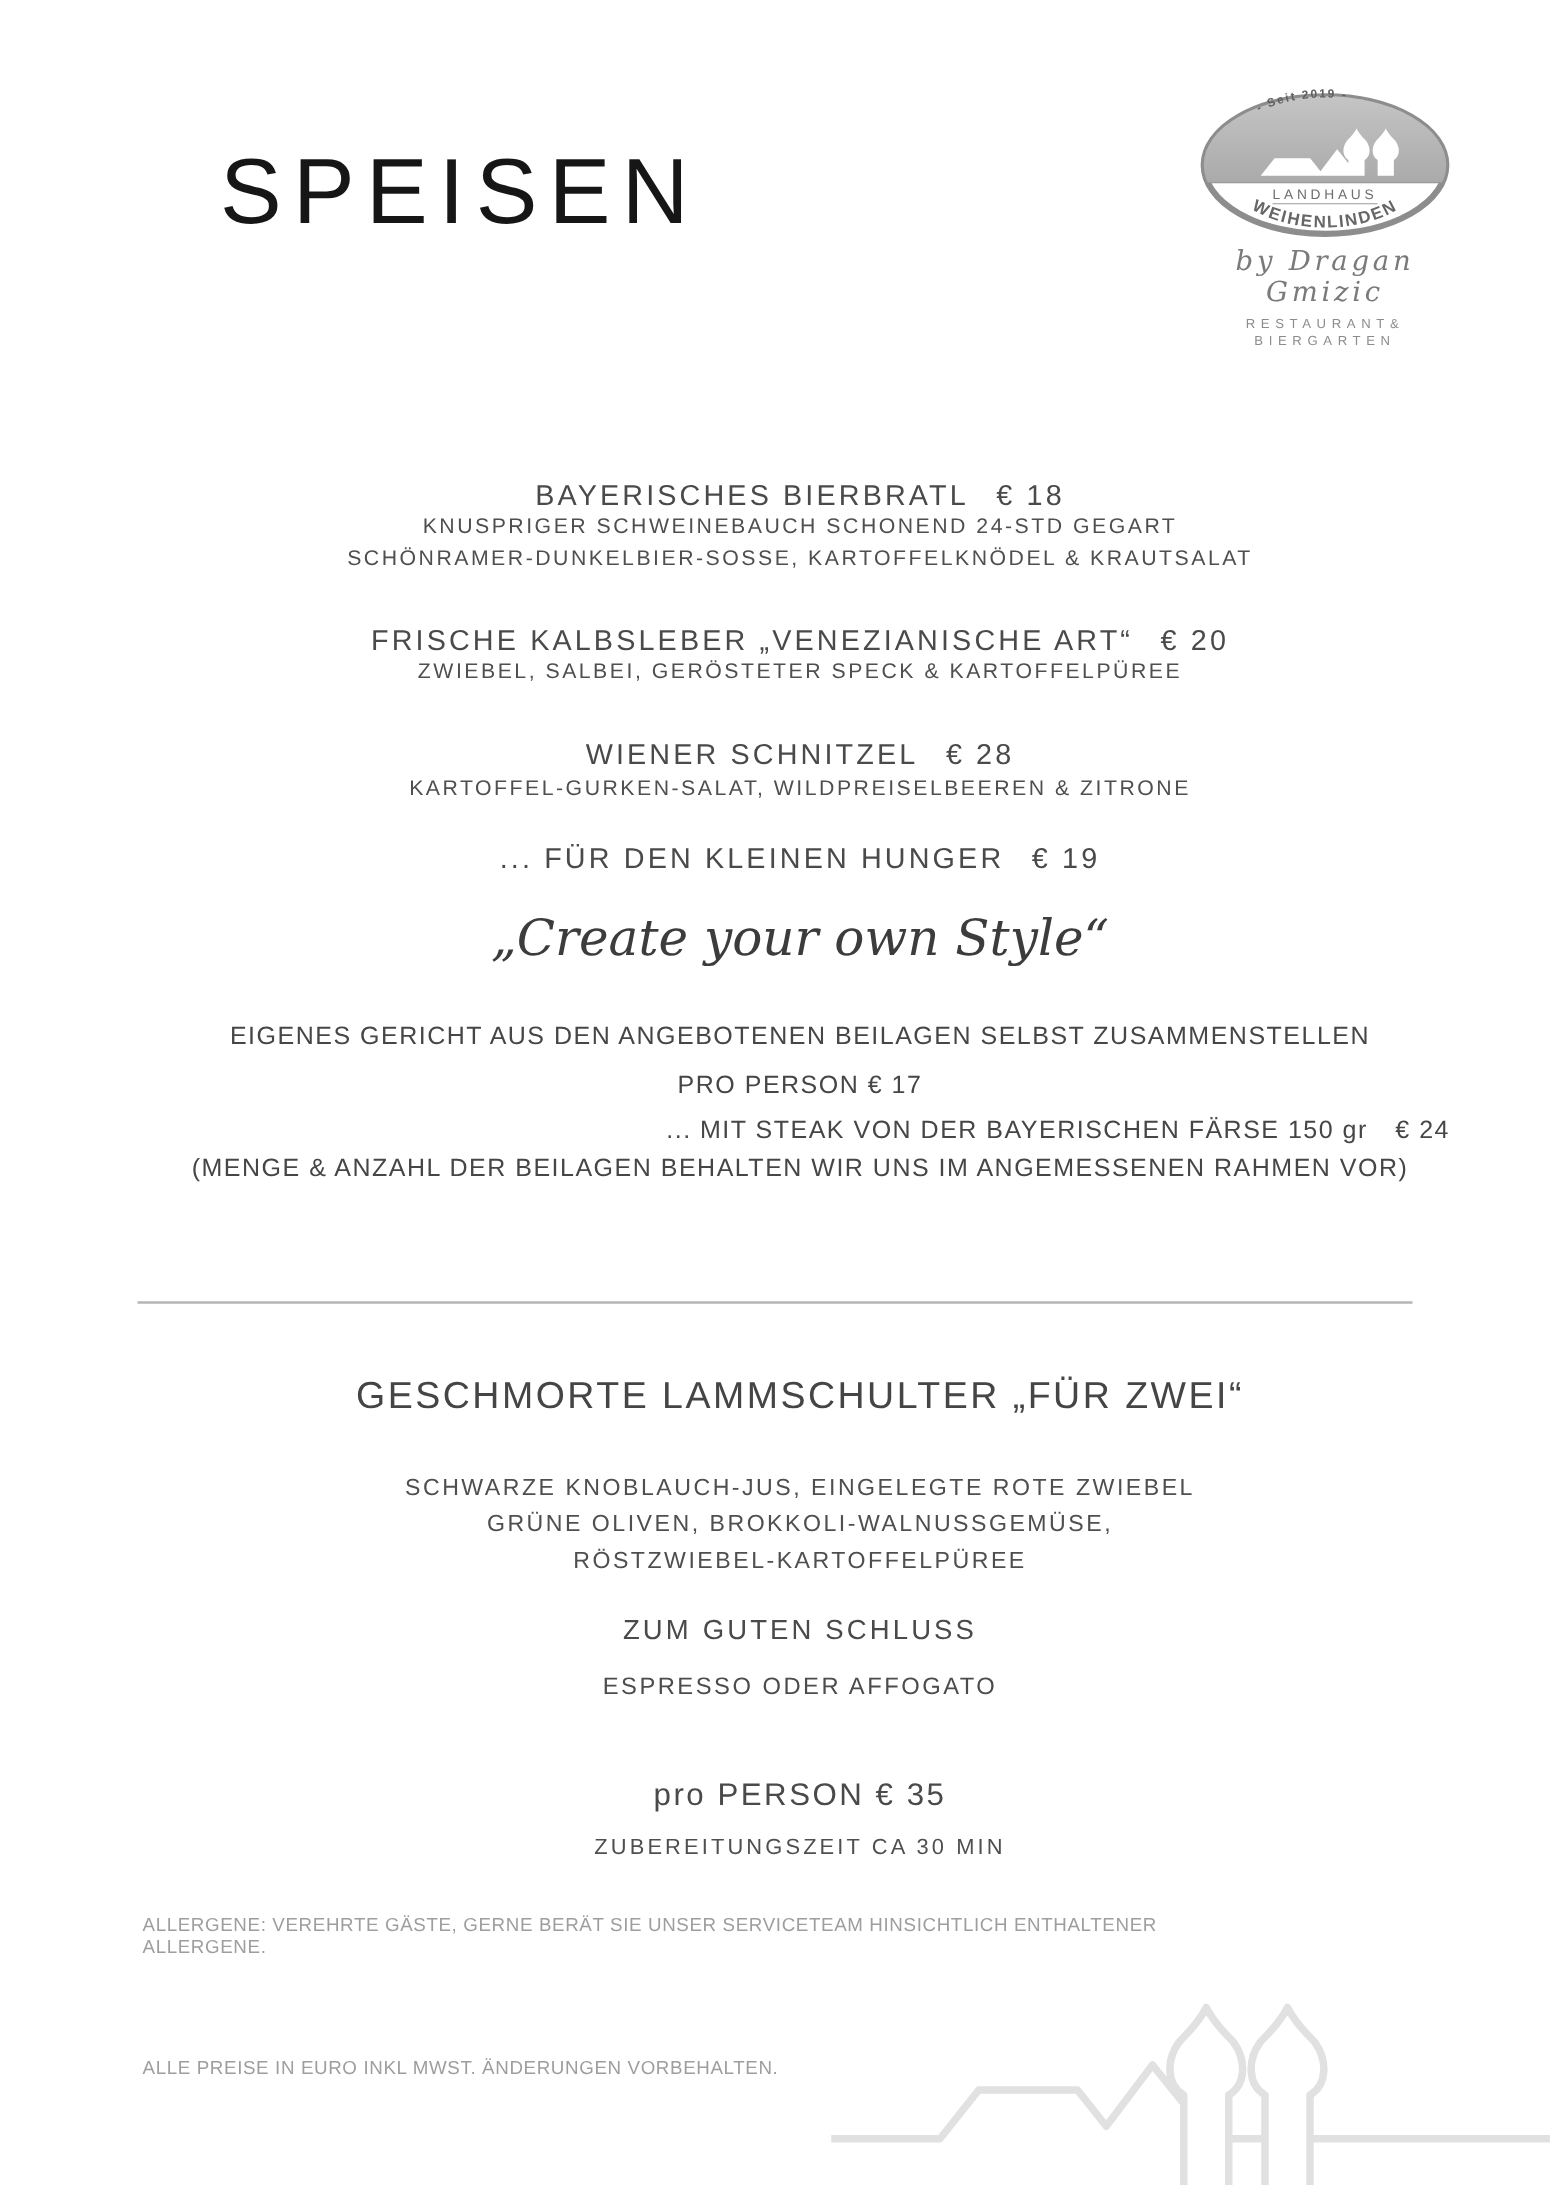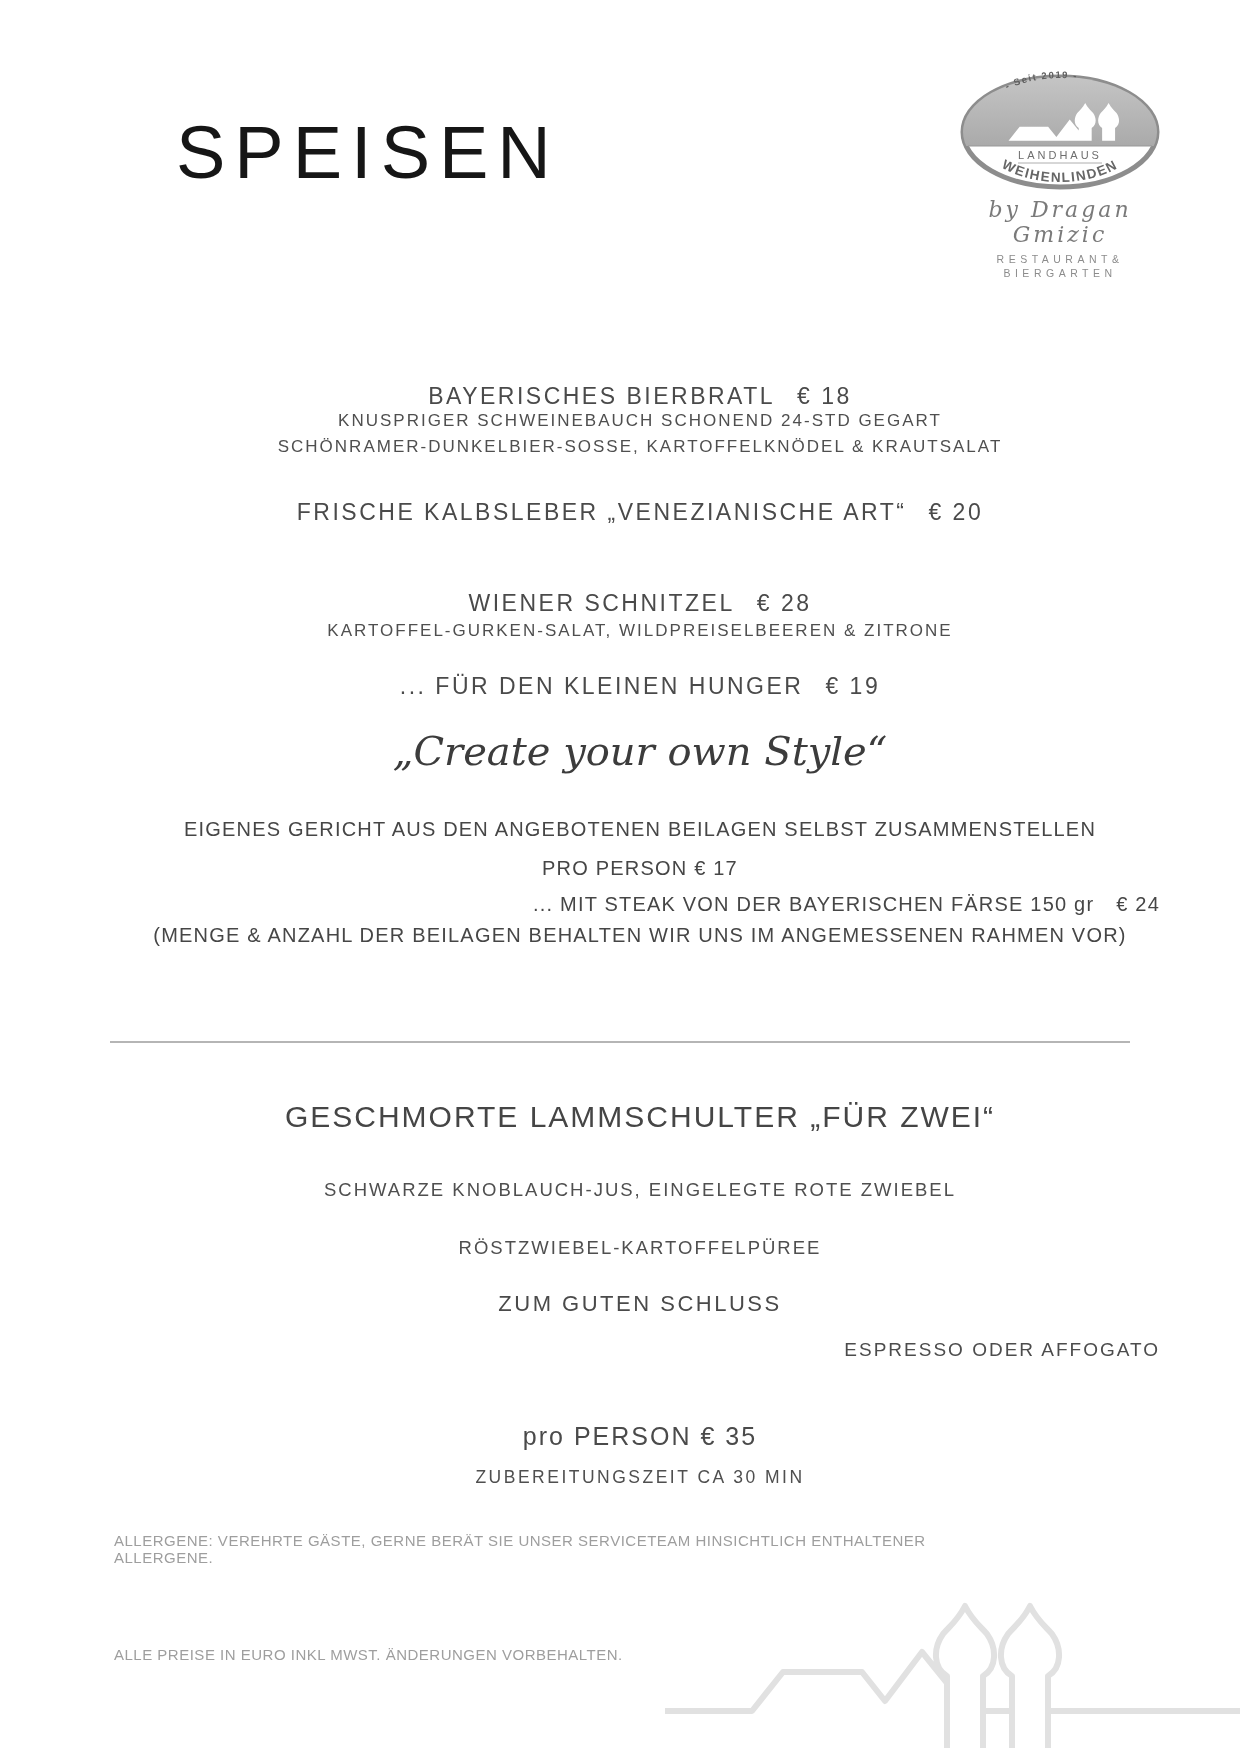--- a/index.html
+++ b/index.html
@@ -12,21 +12,21 @@
   .section-script{font-size:42px;}
   .script2{font-size:40px;}
   .item-name{font-size:23px;letter-spacing:2.5px;color:#4a4a4a;}
   .price{margin-left:22px;}
   .item-desc{font-size:17px;letter-spacing:2px;color:#4f4f4f;}
   .cond{font-size:20px;letter-spacing:1.2px;color:#464646;}
   .divider{height:2px;background:#b5b5b5;}
   .special-title{font-size:30px;letter-spacing:2px;color:#454545;}
   .special-desc{font-size:18.5px;letter-spacing:2px;color:#4f4f4f;}
   .sub-heading{font-size:22px;letter-spacing:2.5px;color:#4a4a4a;}
-  .sub-desc{font-size:19px;letter-spacing:2px;color:#4c4c4c;text-align:right;}
+  .sub-desc{font-size:19px;letter-spacing:2px;color:#4c4c4c;}
   .price-line{font-size:25px;letter-spacing:2px;color:#4a4a4a;}
   .time-line{font-size:17.5px;letter-spacing:2.5px;color:#4f4f4f;}
   .footer-line{font-size:15px;letter-spacing:0.5px;color:#9e9e9e;}
   .logo-block{left:948px;top:70px;width:224px;text-align:center;}
   .logo-byline{font-family:"DejaVu Serif",serif;font-style:italic;font-size:22px;
                letter-spacing:3px;color:#7a7a7a;margin-top:3px;}
   .logo-rest{font-size:10.5px;letter-spacing:4.5px;color:#8c8c8c;margin-top:6px;}
   .logo-rest2{font-size:10.5px;letter-spacing:4.5px;color:#8c8c8c;margin-top:2px;}
 </style>
 </head>
@@ -86,20 +86,21 @@
 
   <div class="abs center-col item-name" style="top:383px;">
     <span>BAYERISCHES BIERBRATL</span><span class="price">€ 18</span>
   </div>
   <div class="abs center-col item-desc" style="top:411px;">KNUSPRIGER SCHWEINEBAUCH SCHONEND 24-STD GEGART</div>
   <div class="abs center-col item-desc" style="top:437px;">SCHÖNRAMER-DUNKELBIER-SOSSE, KARTOFFELKNÖDEL &amp; KRAUTSALAT</div>
 
   <div class="abs center-col item-name" style="top:499px;">
     <span>FRISCHE KALBSLEBER „VENEZIANISCHE ART“</span><span class="price">€ 20</span>
   </div>
+  <div class="abs center-col item-desc" style="top:527px;">ZWIEBEL, SALBEI, GERÖSTETER SPECK &amp; KARTOFFELPÜREE</div>
 
   <div class="abs center-col item-name" style="top:590px;">
     <span>WIENER SCHNITZEL</span><span class="price">€ 28</span>
   </div>
   <div class="abs center-col item-desc" style="top:621px;">KARTOFFEL-GURKEN-SALAT, WILDPREISELBEEREN &amp; ZITRONE</div>
 
   <div class="abs center-col item-name" style="top:673px;">
     <span>... FÜR DEN KLEINEN HUNGER</span><span class="price">€ 19</span>
   </div>
 
@@ -109,20 +110,21 @@
   <div class="abs center-col cond" style="top:857px;">PRO PERSON € 17</div>
   <div class="abs center-col cond" style="top:893px;text-align:right;">
     <span>... MIT STEAK VON DER BAYERISCHEN FÄRSE 150 gr</span><span class="price">€ 24</span>
   </div>
   <div class="abs center-col cond" style="top:924px;">(MENGE &amp; ANZAHL DER BEILAGEN BEHALTEN WIR UNS IM ANGEMESSENEN RAHMEN VOR)</div>
 
   <div class="abs divider" style="left:110px;top:1041px;width:1020px;"></div>
 
   <div class="abs center-col special-title" style="top:1080px;margin-top:20px;">GESCHMORTE LAMMSCHULTER „FÜR ZWEI“</div>
   <div class="abs center-col special-desc" style="top:1179px;">SCHWARZE KNOBLAUCH-JUS, EINGELEGTE ROTE ZWIEBEL</div>
+  <div class="abs center-col special-desc" style="top:1208px;">GRÜNE OLIVEN, BROKKOLI-WALNUSSGEMÜSE,</div>
   <div class="abs center-col special-desc" style="top:1237px;">RÖSTZWIEBEL-KARTOFFELPÜREE</div>
 
   <div class="abs center-col sub-heading" style="top:1291px;">ZUM GUTEN SCHLUSS</div>
   <div class="abs center-col sub-desc" style="top:1339px;">ESPRESSO ODER AFFOGATO</div>
 
   <div class="abs center-col price-line" style="top:1422px;">pro PERSON € 35</div>
   <div class="abs center-col time-line" style="top:1467px;text-align:center;">ZUBEREITUNGSZEIT CA 30 MIN</div>
 
   <div class="abs footer-line" style="left:114px;top:1532px;width:900px;">ALLERGENE: VEREHRTE GÄSTE, GERNE BERÄT SIE UNSER SERVICETEAM HINSICHTLICH ENTHALTENER ALLERGENE.</div>
   <div class="abs footer-line" style="left:114px;top:1646px;width:900px;">ALLE PREISE IN EURO INKL MWST. ÄNDERUNGEN VORBEHALTEN.</div>

